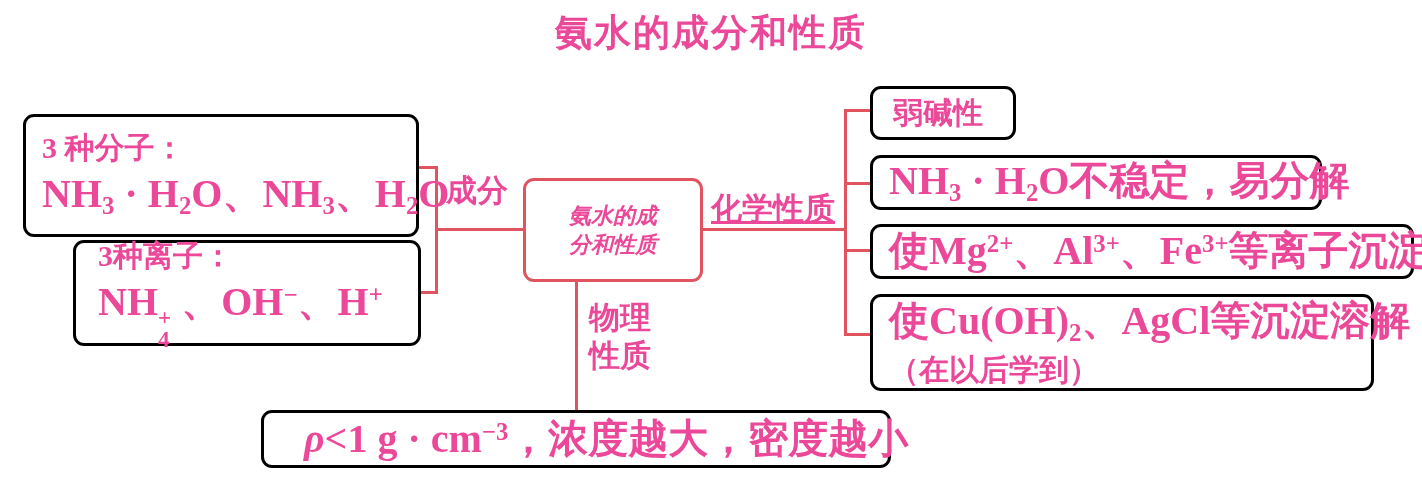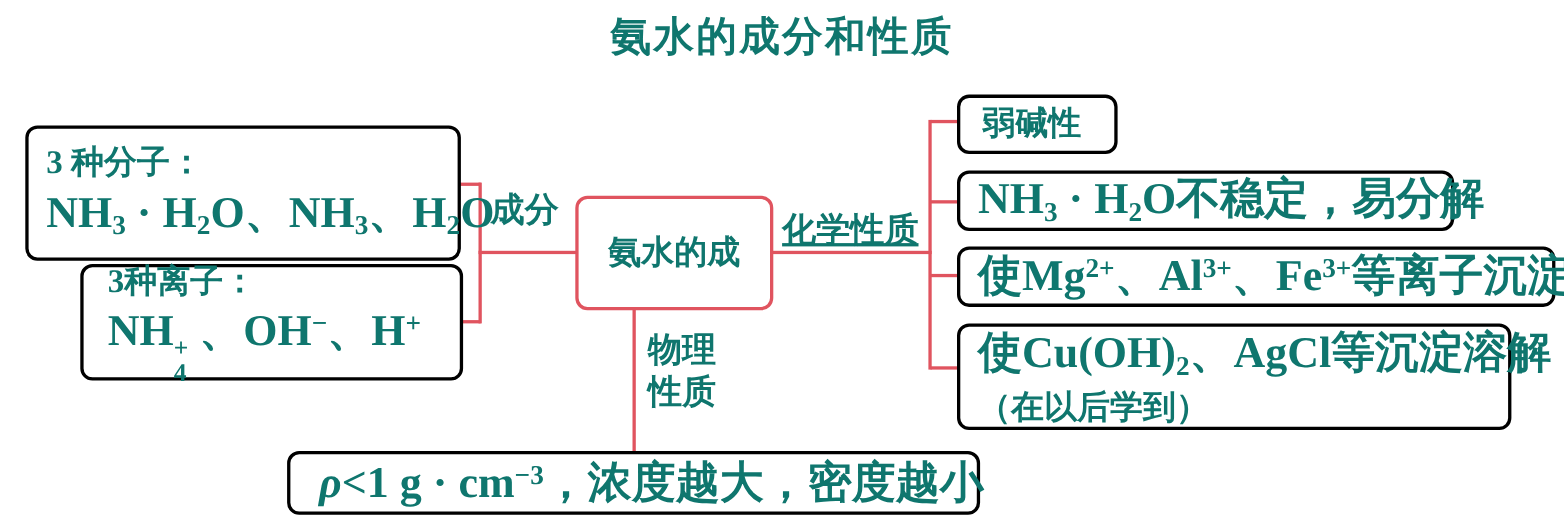--- a/index.html
+++ b/index.html
@@ -1,21 +1,21 @@
 <!DOCTYPE html>
 <html><head>
 <meta charset="utf-8">
 <style>
   html,body{margin:0;padding:0;background:#ffffff;}
   #canvas{
     position:relative;
     width:1422px;height:477px;
     background:#ffffff;
     font-family:"Liberation Serif","DejaVu Serif",serif;
-    color:#0f766e;
+    color:#ec4899;
     overflow:hidden;
   }
   .title{
     position:absolute;left:0;right:0;top:8px;
     text-align:center;
     font-size:37px;font-weight:bold;
     letter-spacing:2px;
   }
   .box{
     position:absolute;
@@ -41,21 +41,21 @@
     background:#e0545f;
   }
   .sub{font-size:0.62em;vertical-align:-0.28em;}
   .sup{font-size:0.62em;vertical-align:0.5em;}
   .i{font-style:italic;}
   .stack{
     display:inline-flex;flex-direction:column;align-items:flex-start;
     vertical-align:-0.42em;
     font-size:0.58em;line-height:0.95;
   }
-  .center-text{text-align:center;font-size:30px;}
+  .center-text{text-align:center;font-size:22px;font-style:italic;}
 </style>
 </head>
 <body>
 
 <div id="canvas">
 
   <div class="title">氨水的成分和性质</div>
 
   <div class="line" style="left:418px;top:166px;width:19px;height:3px;"></div>
   <div class="line" style="left:435px;top:166px;width:3px;height:128px;"></div>
@@ -73,20 +73,21 @@
 
   <div class="label" style="left:446px;top:172px;">成分</div>
   <div class="label" style="left:711px;top:190px;text-decoration:underline;">化学性质</div>
   <div class="label" style="left:589px;top:299px;">
     <div class="ln">物理</div>
     <div class="ln">性质</div>
   </div>
 
   <div class="box red center-text" style="left:523px;top:178px;width:180px;height:104px;">
     <div class="ln">氨水的成</div>
+    <div class="ln">分和性质</div>
   </div>
 
   <div class="box" style="left:23px;top:114px;width:396px;height:123px;padding-left:16px;">
     <div class="ln cn">3 种分子：</div>
     <div class="ln fm"><span>NH</span><span class="sub">3</span><span> · </span><span>H</span><span class="sub">2</span><span>O、NH</span><span class="sub">3</span><span>、H</span><span class="sub">2</span><span>O</span></div>
   </div>
 
   <div class="box" style="left:73px;top:240px;width:348px;height:106px;padding-left:22px;">
     <div class="ln cn">3种离子：</div>
     <div class="ln fm"><span>NH</span><span class="stack">
@@ -105,17 +106,17 @@
 
   <div class="box" style="left:870px;top:224px;width:544px;height:55px;padding-left:16px;">
     <div class="ln fm"><span>使</span><span>Mg</span><span class="sup">2+</span><span>、Al</span><span class="sup">3+</span><span>、Fe</span><span class="sup">3+</span><span>等离子沉淀</span></div>
   </div>
 
   <div class="box" style="left:870px;top:294px;width:504px;height:97px;padding-left:16px;">
     <div class="ln fm"><span>使</span><span>Cu(OH)</span><span class="sub">2</span><span>、AgCl</span><span>等沉淀溶解</span></div>
     <div class="ln cn"><span>（在以后学到）</span></div>
   </div>
 
-  <div class="box" style="left:261px;top:410px;width:630px;height:58px;padding-left:26px;">
+  <div class="box" style="left:261px;top:410px;width:630px;height:58px;padding-left:40px;">
     <div class="ln fm"><span class="i">ρ</span><span>&lt;1 g · cm</span><span class="sup">−3</span><span>，浓度越大，密度越小</span></div>
   </div>
 
 </div>
 
 </body></html>

